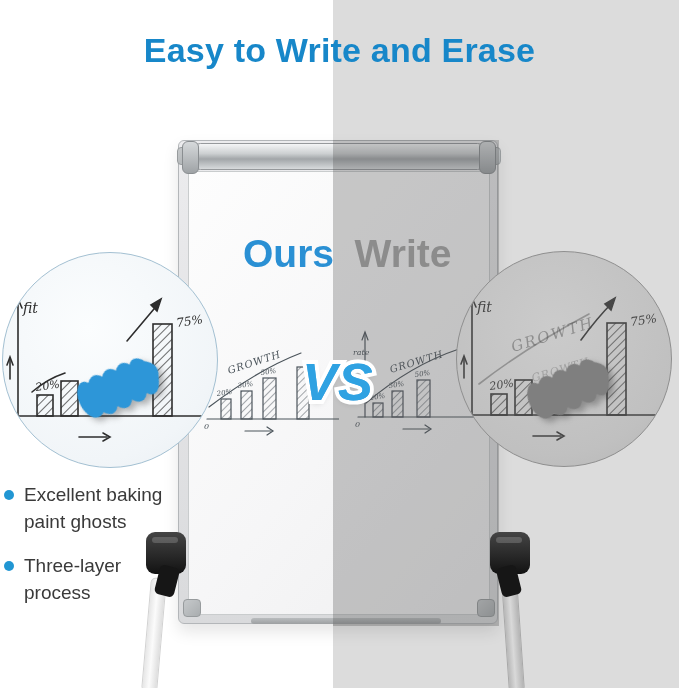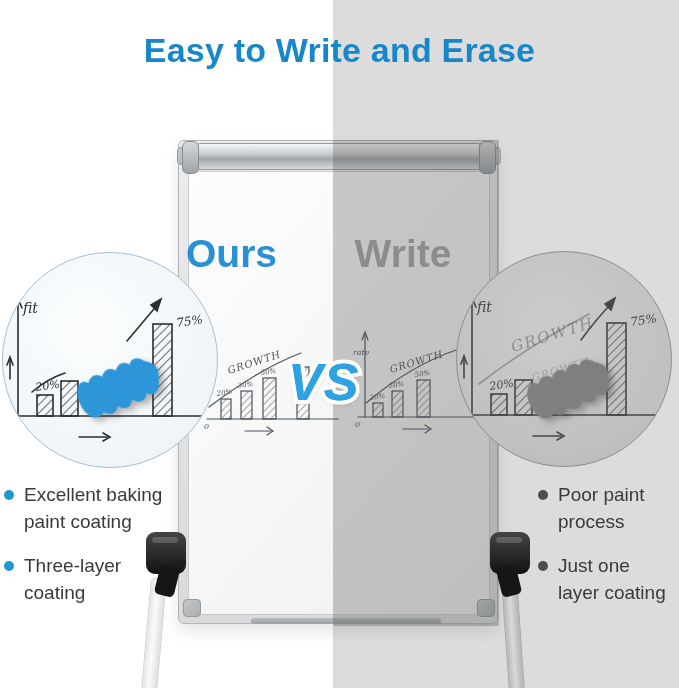--- a/index.html
+++ b/index.html
@@ -46,26 +46,26 @@
   .sketch{position:absolute;}
   .sketch-left-board{left:20px;top:186px;}
   .sketch-right-board{left:174px;top:170px;}
 
   .board-shade{
     position:absolute;left:333px;top:140px;width:166px;height:486px;
     background:rgba(80,80,80,0.30);z-index:2;
   }
 
   
-  .ours{position:absolute;left:186px;top:232px;width:148px;text-align:left;z-index:6;
+  .ours{position:absolute;left:186px;top:232px;width:148px;text-align:right;z-index:6;
     color:#2a90d4;font-size:39px;font-weight:700;}
   .others{position:absolute;left:334px;top:232px;width:138px;text-align:center;z-index:6;
     color:#8c8c8c;font-size:39px;font-weight:700;}
 
-  .vs{position:absolute;left:288px;top:352px;width:100px;height:64px;text-align:left;z-index:7;
+  .vs{position:absolute;left:288px;top:352px;width:100px;height:64px;text-align:center;z-index:7;
     font-size:52px;font-weight:800;font-style:italic;letter-spacing:1px;}
   .vs span{position:absolute;left:0;right:0;top:0;}
   .vs .vs-back{-webkit-text-stroke:8px #ffffff;color:#ffffff;text-shadow:0 3px 6px rgba(0,0,0,0.18);}
   .vs .vs-front{color:#2fa2e2;background:linear-gradient(#6cc4f0,#1e8fd8);
     -webkit-background-clip:text;background-clip:text;}
 
   
   .leg{position:absolute;width:16px;height:114px;border-radius:5px;z-index:4;transform-origin:50% 0;}
   .leg-left{left:151px;top:578px;transform:rotate(5deg);
     background:linear-gradient(90deg,#e6e6e6,#fbfbfb 45%,#dedede);border:1px solid #d2d2d2;box-sizing:border-box;}
@@ -272,32 +272,22 @@
         <path fill="#7f7f7f" d="M7,15 C11,5 17,3 22,9 C26,3 33,3 37,9 C41,3 48,3 52,9 C56,3 63,3 67,9 C71,3 78,5 82,12
              C88,16 92,21 90,28 L87,36 C83,47 76,48 71,42 C67,49 60,49 55,42 C51,49 44,49 39,42
              C35,49 28,48 24,42 C18,47 11,44 8,36 C5,29 5,22 7,15 Z"></path>
       </g>
     </svg>
   </div>
 
   <div class="features left">
     <div class="feature">
       <span class="dot"></span>
-      <span>Excellent baking paint coating</span>
+      <span>Excellent baking paint ghosts</span>
     </div>
     <div class="feature">
       <span class="dot"></span>
-      <span>Three-layer coating</span>
+      <span>Three-layer process</span>
     </div>
   </div>
 
-  <div class="features right">
-    <div class="feature">
-      <span class="dot"></span>
-      <span>Poor paint process</span>
-    </div>
-    <div class="feature">
-      <span class="dot"></span>
-      <span>Just one layer coating</span>
-    </div>
-  </div>
 
 </div>
 
 </body></html>

